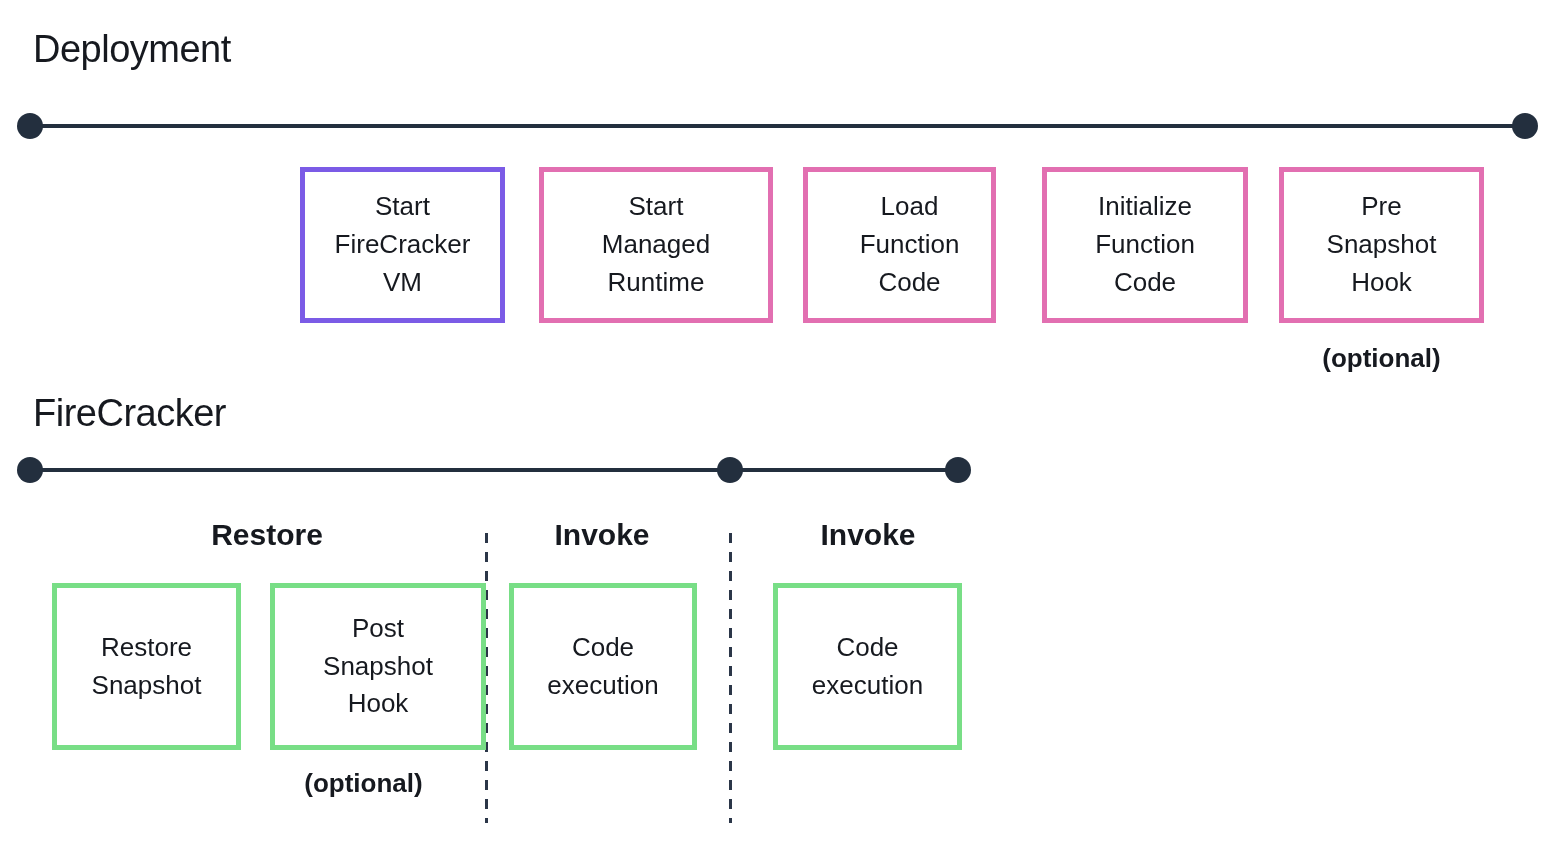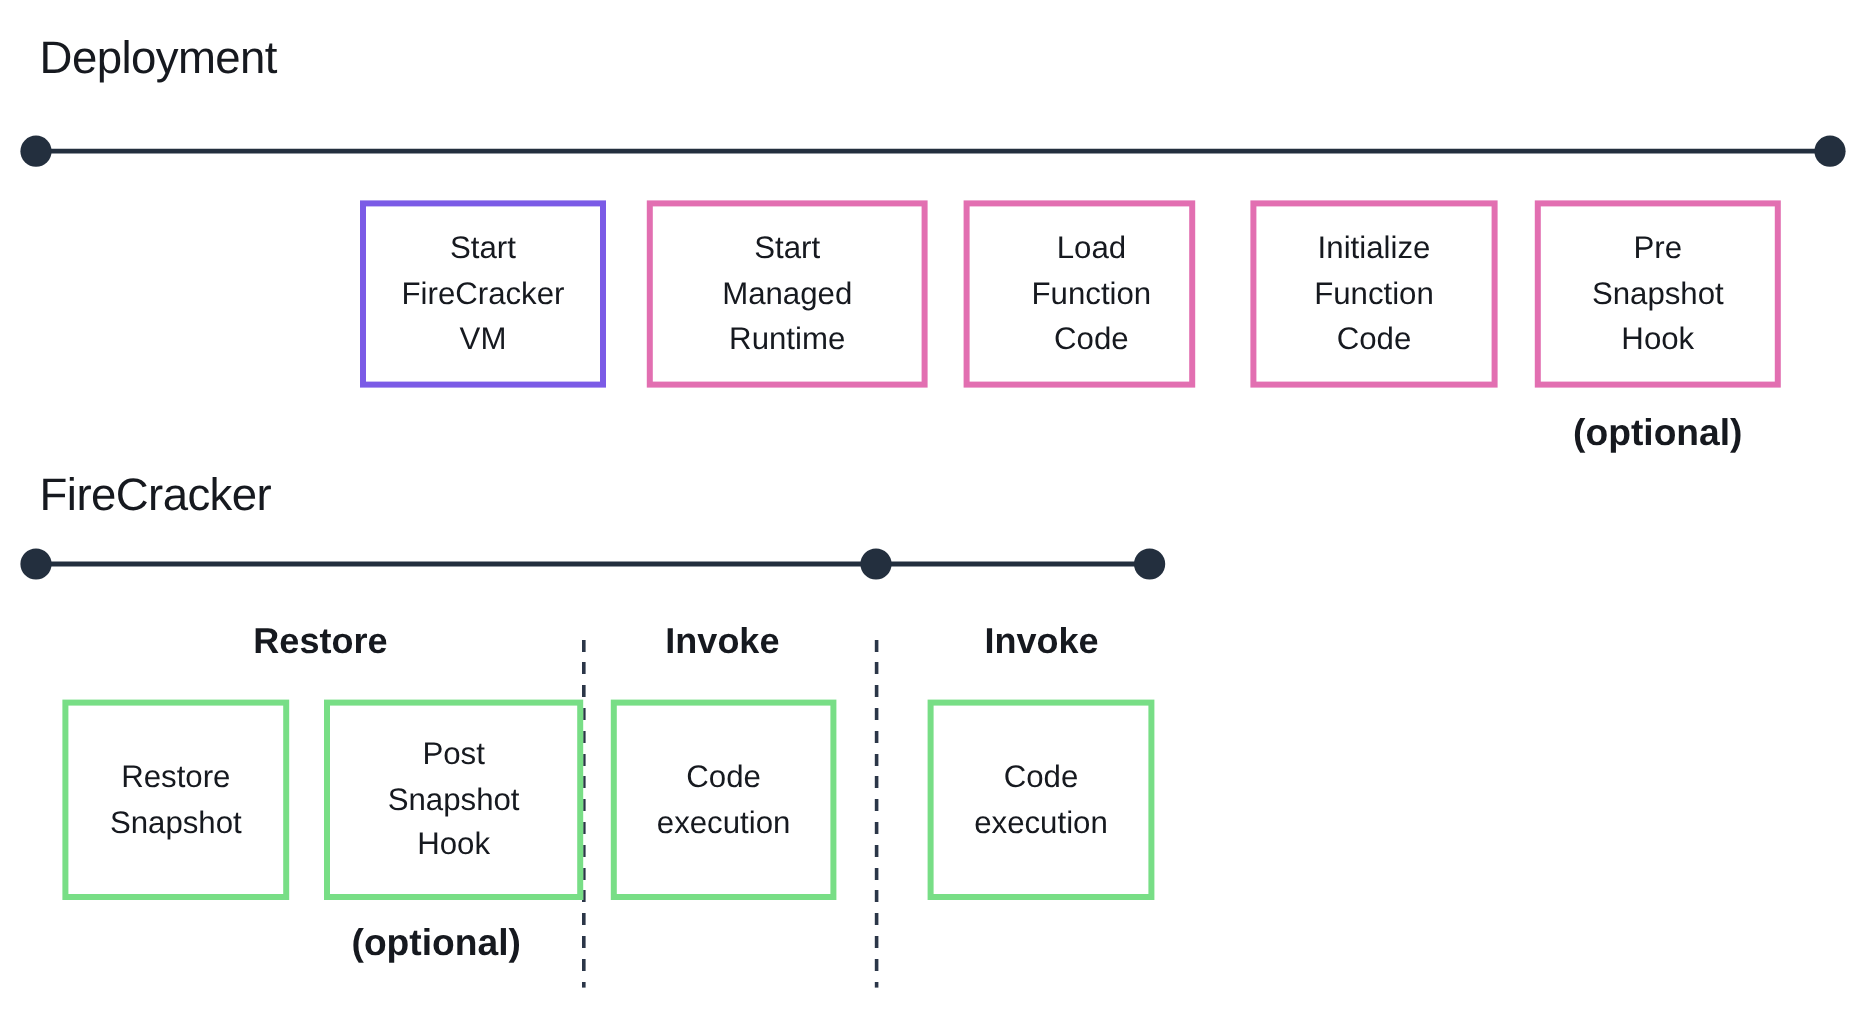--- a/index.html
+++ b/index.html
@@ -56,21 +56,21 @@
     color: #16191f;
   }
   .border-purple { border-color: #7b5be6; }
   .border-pink   { border-color: #e26fb1; }
   .border-green  { border-color: #78de86; }
 
   .inv-box { top: 583px; height: 167px; }
 
   .optional-note {
     position: absolute;
-    font-size: 31px;
+    font-size: 26px;
     font-weight: 600;
     text-align: center;
     color: #16191f;
   }
   .phase-label {
     position: absolute;
     top: 518px;
     width: 220px;
     font-size: 30px;
     font-weight: 700;

